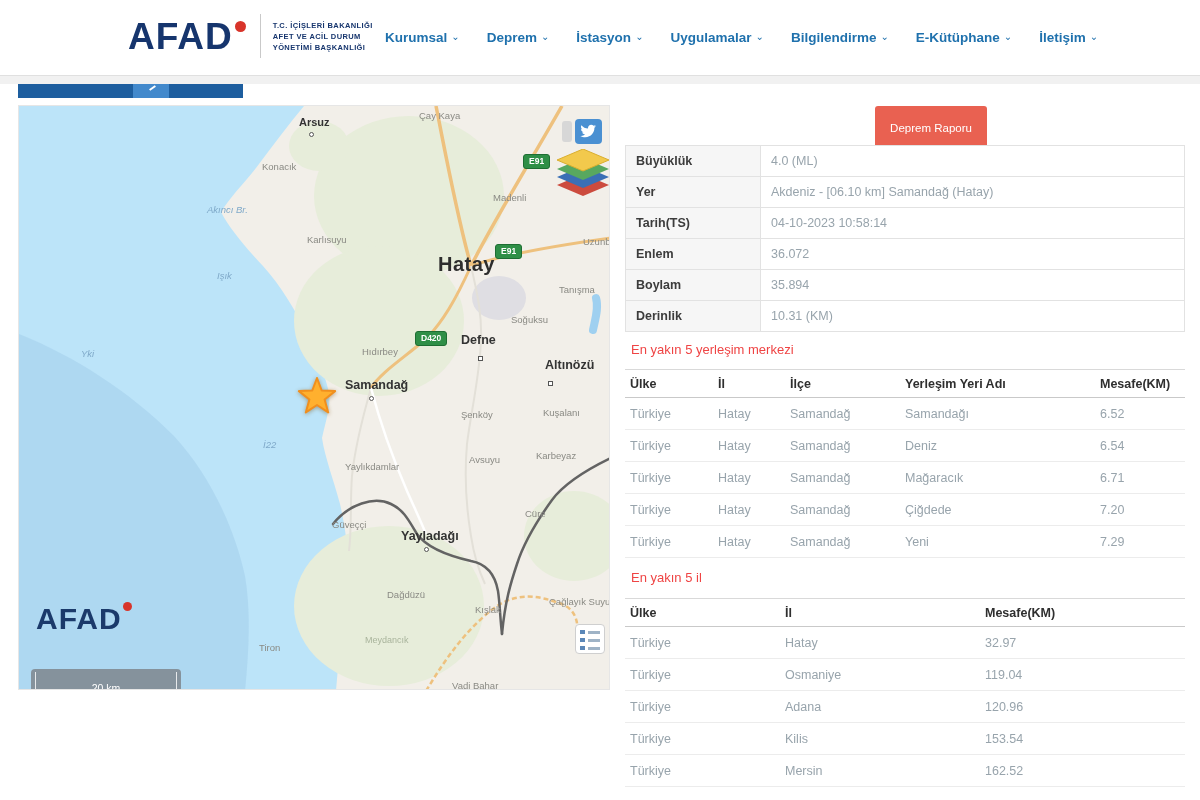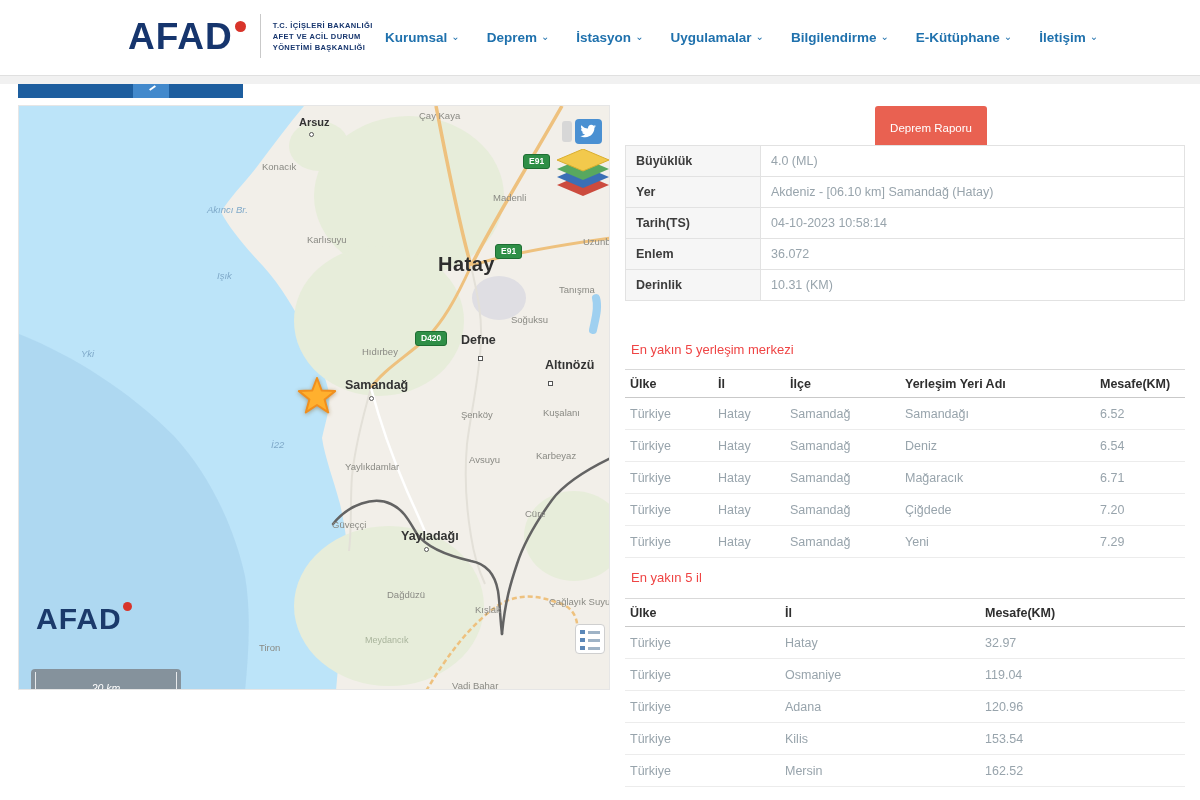--- a/index.html
+++ b/index.html
@@ -49,21 +49,21 @@
   .layers{position:absolute;left:536px;top:43px;cursor:pointer;}
   .legendbox{position:absolute;left:556px;top:518px;width:30px;height:30px;background:#fff;border:1px solid #cfcfcf;
              border-radius:4px;padding:5px 4px;display:flex;flex-direction:column;gap:4px;cursor:pointer;}
   .legendbox .row{display:flex;gap:3px;align-items:center;}
   .legendbox .sq{width:5px;height:4px;background:#5b87b8;}
   .legendbox .ln{height:3px;background:#9fb3c6;flex:1;}
   .wm{position:absolute;left:17px;top:496px;}
   .wm .t{font-size:30px;font-weight:800;color:#1b3a6b;letter-spacing:1px;}
   .wm .d{width:9px;height:9px;border-radius:50%;background:#d8342a;display:inline-block;margin-left:1px;vertical-align:18px;}
   .scalebar{position:absolute;left:12px;top:563px;width:150px;height:37px;background:rgba(125,131,137,.82);
-            border-radius:4px;display:flex;align-items:center;justify-content:center;font-style:italic;}
+            border-radius:4px;display:flex;align-items:center;justify-content:center;}
   .scalebar span{color:#fff;font-size:10.5px;}
   .scalebar::before,.scalebar::after{content:"";position:absolute;top:3px;bottom:3px;width:1px;background:rgba(255,255,255,.8);}
   .scalebar::before{left:4px;} .scalebar::after{right:4px;}
   
   .panel{position:absolute;left:620px;top:84px;width:567px;height:716px;}
   .report-btn{position:absolute;left:255px;top:22px;width:112px;height:44px;background:var(--red);
               color:#fff;font-size:11.5px;border:none;border-radius:3px;cursor:pointer;font-family:inherit;}
   table{border-collapse:collapse;table-layout:fixed;}
   .dtable{position:absolute;left:5px;top:61px;width:560px;}
   .dtable th,.dtable td{border:1px solid var(--line);height:31px;padding:0 10px;text-align:left;font-size:12.5px;}
@@ -199,21 +199,21 @@
   <span class="mlabel place" style="left:368px;top:483px;">Dağdüzü</span>
   <span class="mlabel place" style="left:456px;top:498px;">Kışlak</span>
   <span class="mlabel place" style="left:530px;top:490px;">Çağlayık Suyu</span>
   <span class="mlabel faintg" style="left:346px;top:529px;">Meydancık</span>
   <span class="mlabel place" style="left:433px;top:553px;margin-top:21px;">Vadi Bahar</span>
   <span class="mlabel place" style="left:240px;top:536px;">Tiron</span>
 
   <span class="mlabel sea-t" style="left:188px;top:98px;">Akıncı Br.</span>
   <span class="mlabel sea-t" style="left:198px;top:164px;">Işık</span>
   <span class="mlabel sea-t" style="left:62px;top:242px;">Yki</span>
-  <span class="mlabel sea-t" style="left:252px;top:333px;">İ22</span>
+  <span class="mlabel sea-t" style="left:244px;top:333px;">İ22</span>
 
   <span class="gray-btn"></span>
   <span class="tw-btn">
     <svg width="17" height="15" viewBox="0 0 17 15">
       <path d="M16,2.2 C15.4,2.5 14.8,2.6 14.2,2.7 C14.9,2.3 15.4,1.7 15.6,1 C15,1.4 14.3,1.6 13.6,1.8 C13,1.1 12.1,0.7 11.2,0.7 C9.4,0.7 8,2.1 8,3.9 C8,4.1 8,4.4 8.1,4.6 C5.4,4.5 3,3.2 1.4,1.2 C1.1,1.7 1,2.2 1,2.8 C1,3.9 1.5,4.9 2.4,5.5 C1.9,5.5 1.4,5.3 1,5.1 L1,5.1 C1,6.7 2.1,8 3.6,8.3 C3.3,8.4 3,8.4 2.7,8.4 C2.5,8.4 2.3,8.4 2.1,8.3 C2.5,9.6 3.7,10.5 5.1,10.6 C4,11.4 2.6,11.9 1.1,11.9 C0.8,11.9 0.6,11.9 0.3,11.9 C1.7,12.8 3.4,13.3 5.2,13.3 C11.2,13.3 14.4,8.4 14.4,4.1 L14.4,3.7 C15,3.3 15.6,2.8 16,2.2 Z" fill="#fff"></path>
     </svg>
   </span>
   <span class="layers">
     <svg width="56" height="52" viewBox="0 0 56 52">
       <path d="M28,25 L54,36 L28,47 L2,36 Z" fill="#cc4b3e"></path>
@@ -259,20 +259,24 @@
           <th>Yer</th>
           <td>Akdeniz - [06.10 km] Samandağ (Hatay)</td>
         </tr>
       <tr>
           <th>Tarih(TS)</th>
           <td>04-10-2023 10:58:14</td>
         </tr>
       <tr>
           <th>Enlem</th>
           <td>36.072</td>
+        </tr>
+      <tr>
+          <th>Boylam</th>
+          <td>35.894</td>
         </tr>
       <tr>
           <th>Derinlik</th>
           <td>10.31 (KM)</td>
         </tr>
     </tbody>
   </table>
 
   <div class="sec-title" style="top:258px;">En yakın 5 yerleşim merkezi</div>
 

